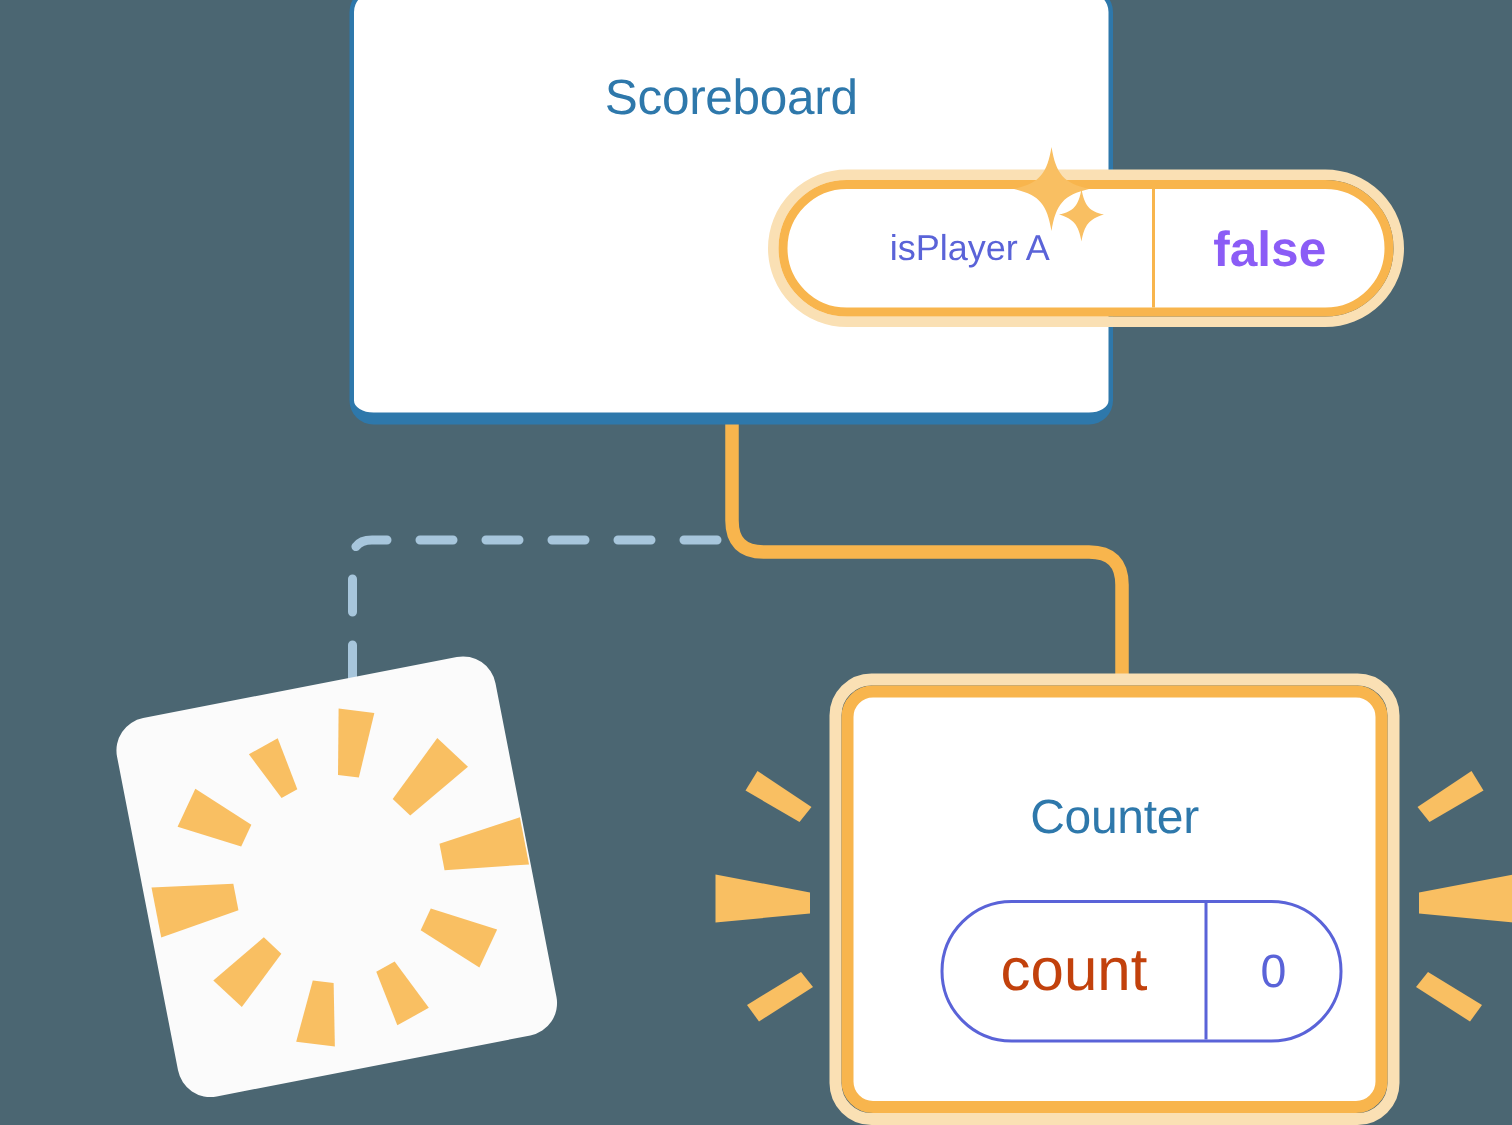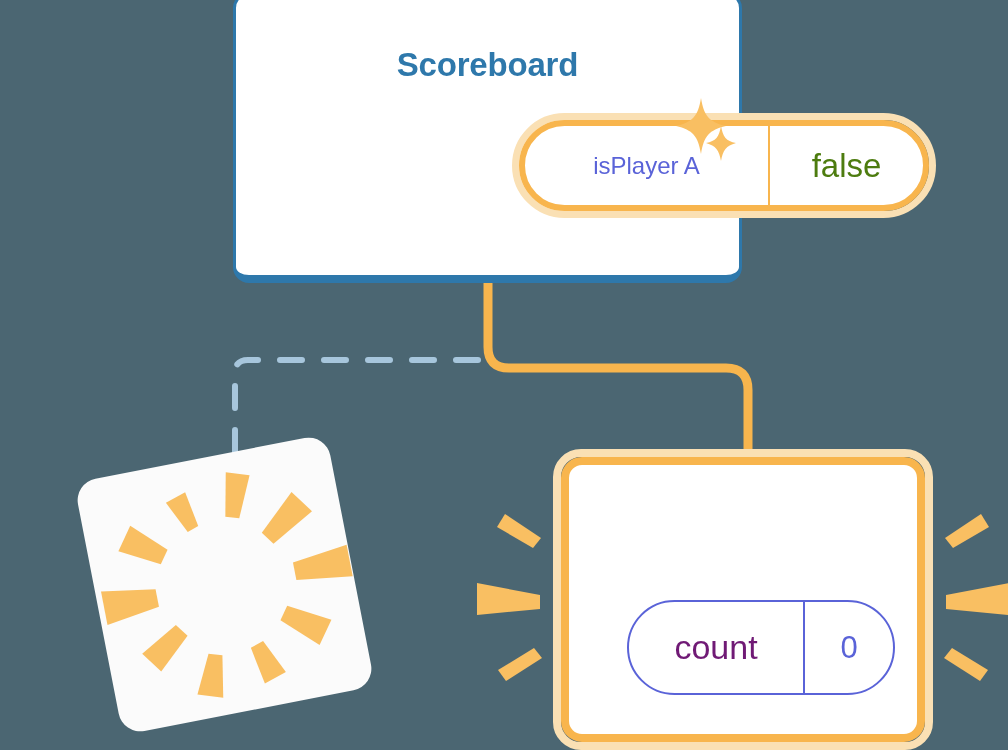--- a/index.html
+++ b/index.html
@@ -42,21 +42,20 @@
   }
   .card-title {
     text-align: center;
     color: #2e78ab;
     font-size: 33px;
     font-weight: 400;
     letter-spacing: -0.2px;
   }
   .scoreboard-card .card-title {
     margin-top: 51px;
-    font-weight: bold;
   }
 
   
   .pill-wrap-hl {
     position: absolute;
     left: 276px;
     top: 118px;
     width: 424px;
     height: 105px;
   }
@@ -89,23 +88,23 @@
     color: #5a63d8;
     font-size: 24px;
     font-weight: 400;
     box-sizing: border-box;
   }
   .pill-hl .pill-val {
     flex: 1 1 auto;
     display: flex;
     align-items: center;
     justify-content: center;
-    color: #4d7c0f;
+    color: #8b5cf6;
     font-size: 33px;
-    font-weight: 400;
+    font-weight: 700;
   }
 
   
   .counter-card {
     position: absolute;
     left: 553px;
     top: 449px;
     width: 380px;
     height: 301px;
     border-radius: 28px;
@@ -139,22 +138,22 @@
     background: #ffffff;
     display: flex;
     align-items: stretch;
   }
   .pill-plain .pill-key {
     flex: 0 0 176px;
     display: flex;
     align-items: center;
     justify-content: center;
     border-right: 2px solid #5a63d8;
-    color: #701a75;
-    font-size: 34px;
+    color: #c2410c;
+    font-size: 40px;
     box-sizing: border-box;
     text-align: right;
   }
   .pill-plain .pill-val {
     flex: 1 1 auto;
     display: flex;
     align-items: center;
     justify-content: center;
     color: #5a63d8;
     font-size: 31px;
@@ -244,20 +243,21 @@
     <svg width="1008" height="750" viewBox="0 0 1008 750">
       <g fill="#f9bf62">
         <path d="M 701,98 C 704,116 709,122 726,126 C 709,130 704,136 701,154 C 698,136 693,130 676,126 C 693,122 698,116 701,98 Z"></path>
         <path d="M 721,126 C 723,137 726,141 736,143 C 726,146 723,150 721,161 C 719,150 716,146 706,143 C 716,141 719,137 721,126 Z"></path>
       </g>
     </svg>
   </div>
 
   <div class="counter-card">
     <div class="counter-inner">
+      <div class="card-title">Counter</div>
 
       <div class="pill-plain">
         <div class="pill-key">count</div>
         <div class="pill-val">0</div>
       </div>
     </div>
   </div>
 
   <div class="layer-decor">
     <svg width="1008" height="750" viewBox="0 0 1008 750">

